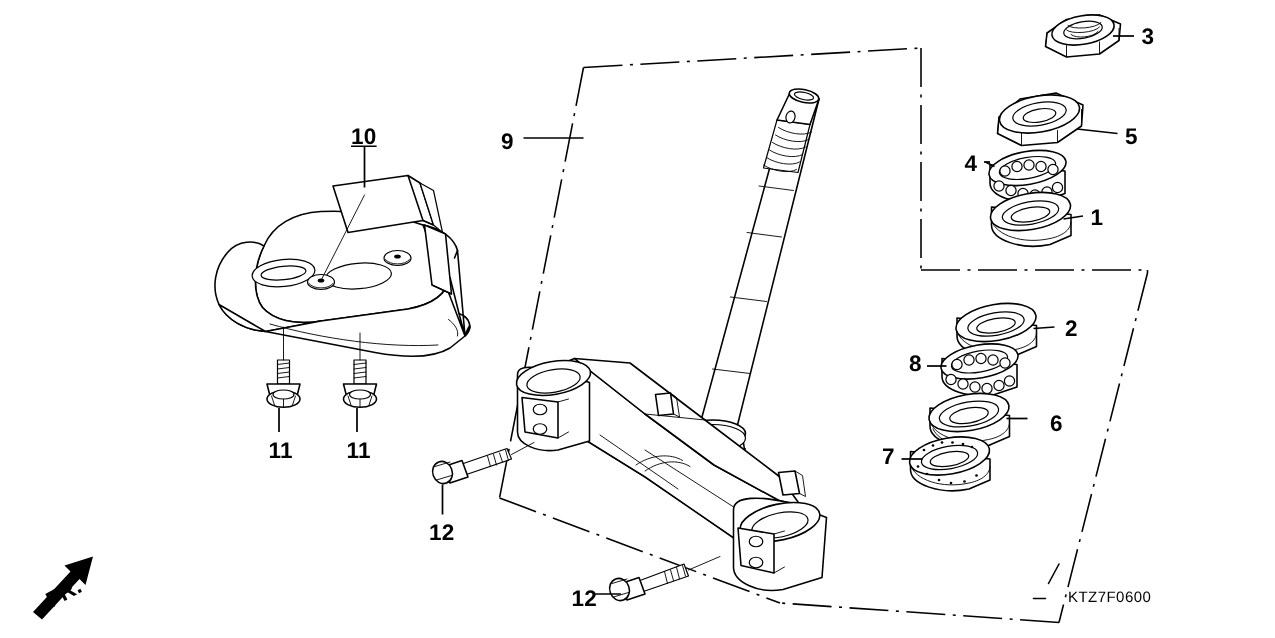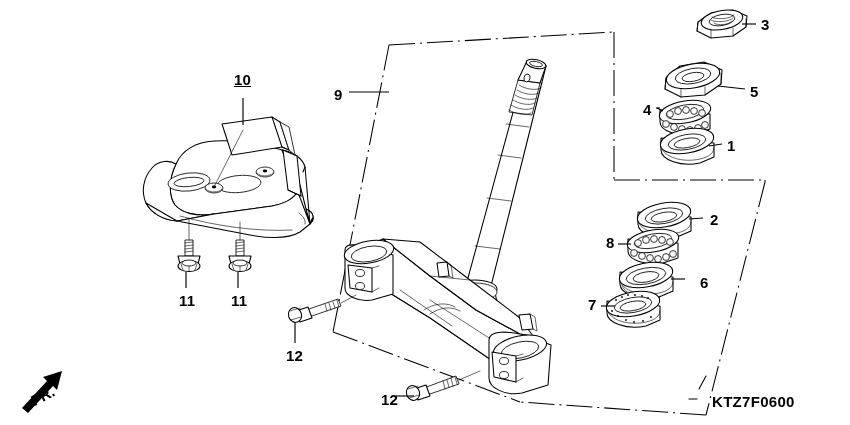--- a/index.html
+++ b/index.html
@@ -11,21 +11,21 @@
   .ln-thin{fill:none;stroke:#000;stroke-width:0.8;stroke-linecap:round;stroke-linejoin:round;}
   .ln-hair{fill:none;stroke:#000;stroke-width:0.6;stroke-linecap:round;}
   .lead{fill:none;stroke:#000;stroke-width:1.15;stroke-linecap:butt;}
   .bound{fill:none;stroke:#000;stroke-width:1.05;stroke-linecap:butt;
          stroke-dasharray:26 5 2 5;}
   .wht{fill:#fff;stroke:#000;stroke-width:1.05;stroke-linejoin:round;}
   .wht-thin{fill:#fff;stroke:#000;stroke-width:0.8;stroke-linejoin:round;}
   .blk{fill:#000;stroke:none;}
   .callout{position:absolute;font-size:15px;font-weight:700;color:#000;
            line-height:1;letter-spacing:0.2px;white-space:nowrap;}
-  .partno{position:absolute;font-size:15px;font-weight:700;color:#000;
+  .partno{position:absolute;font-size:10px;font-weight:400;color:#000;
           letter-spacing:0.3px;white-space:nowrap;}
   .fr-label{position:absolute;font-size:15px;font-weight:700;color:#000;
             transform:rotate(-28deg);transform-origin:left bottom;white-space:nowrap;}
 </style>
 </head>
 <body>
 
 <div id="diagram-root">
 
   <svg class="layer" viewBox="0 0 850 425">
@@ -397,21 +397,21 @@
 
   <div class="callout" style="left:727px;top:138px;">1</div>
   <div class="callout" style="left:710px;top:212px;">2</div>
   <div class="callout" style="left:761px;top:17px;">3</div>
   <div class="callout" style="left:643px;top:102px;">4</div>
   <div class="callout" style="left:750px;top:84px;">5</div>
   <div class="callout" style="left:700px;top:275px;">6</div>
   <div class="callout" style="left:588px;top:297px;">7</div>
   <div class="callout" style="left:606px;top:235px;">8</div>
   <div class="callout" style="left:334px;top:87px;">9</div>
-  <div class="callout" style="left:234px;top:72px;text-decoration:underline;">10</div>
+  <div class="callout" style="left:234px;top:84px;text-decoration:underline;">10</div>
   <div class="callout" style="left:179px;top:293px;">11</div>
   <div class="callout" style="left:231px;top:293px;">11</div>
   <div class="callout" style="left:286px;top:348px;">12</div>
   <div class="callout" style="left:381px;top:392px;">12</div>
 
   <div class="fr-label" style="left:36px;top:392px;">FR.</div>
 
   <div class="partno" style="left:712px;top:393px;">KTZ7F0600</div>
 
 </div>

